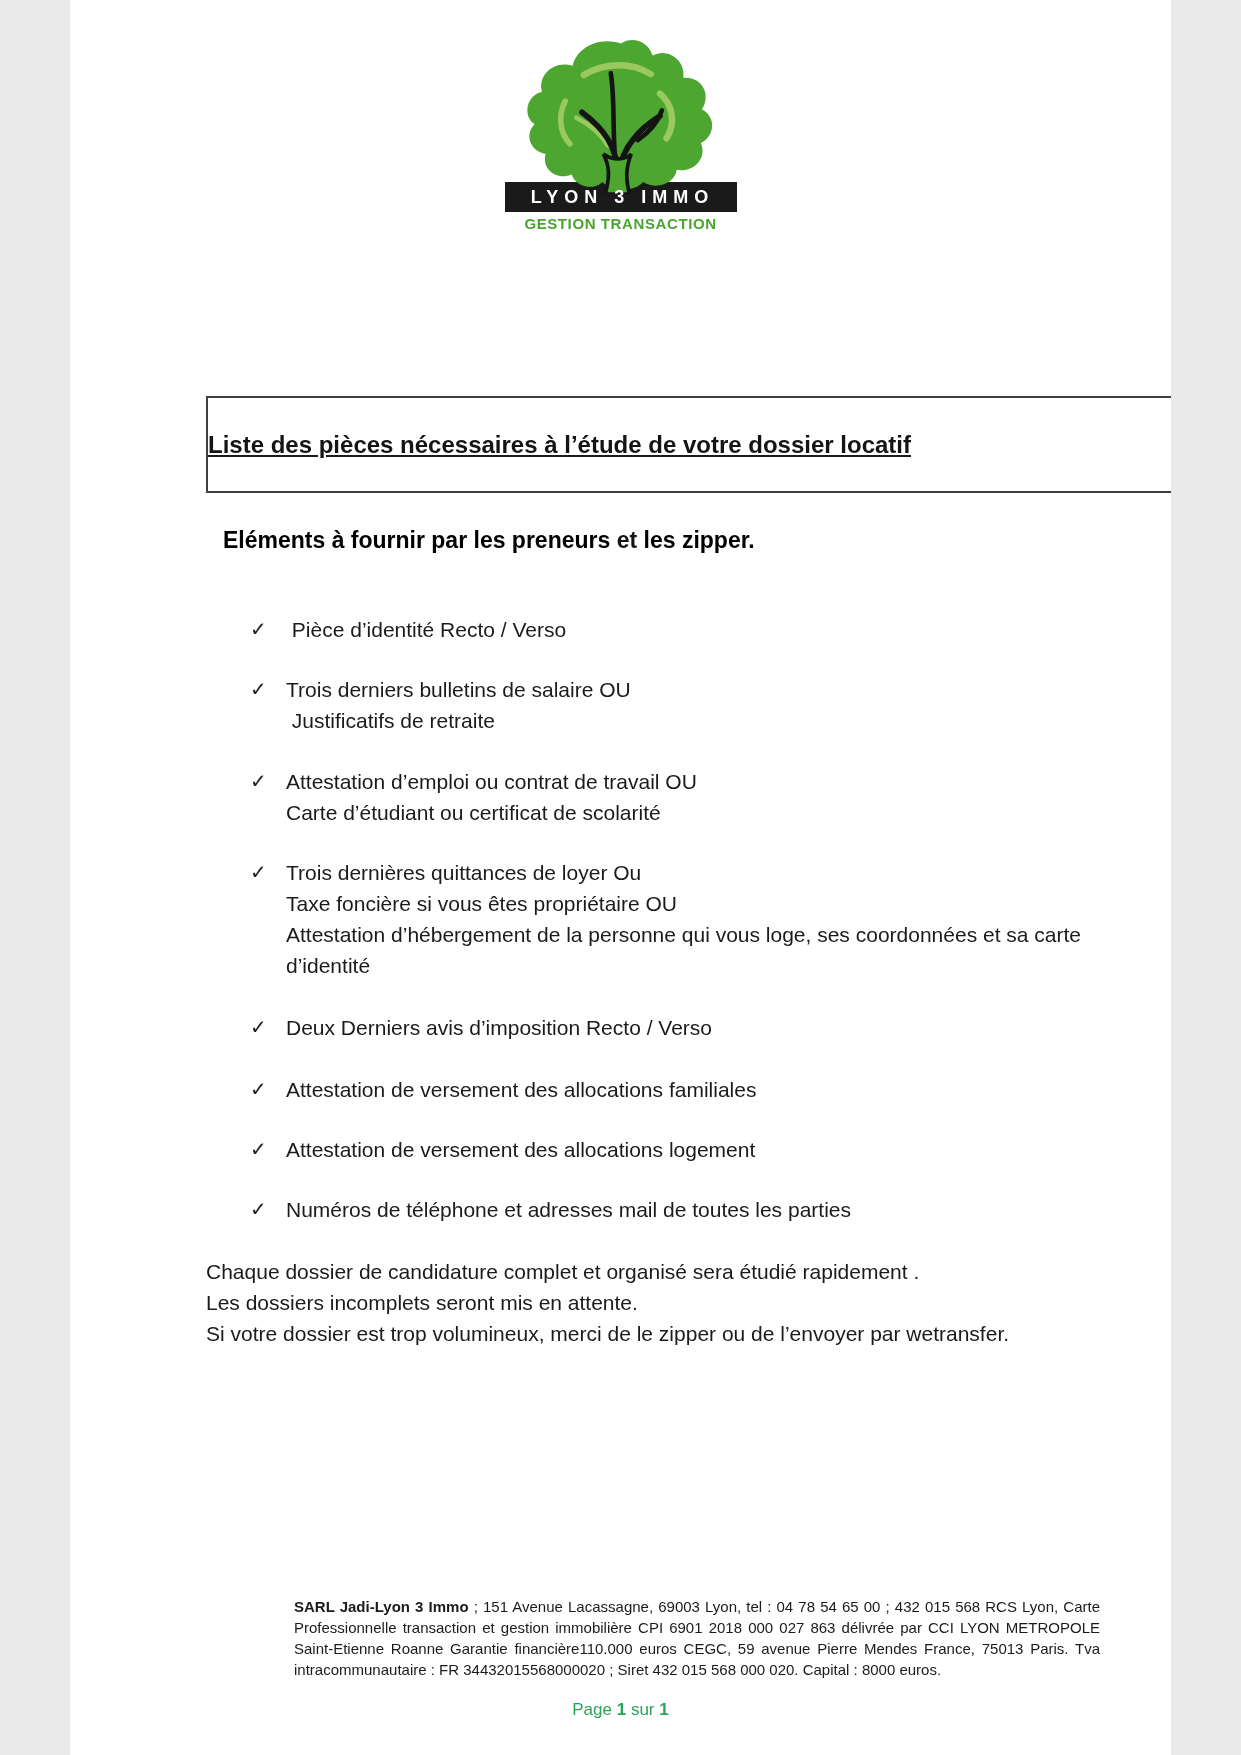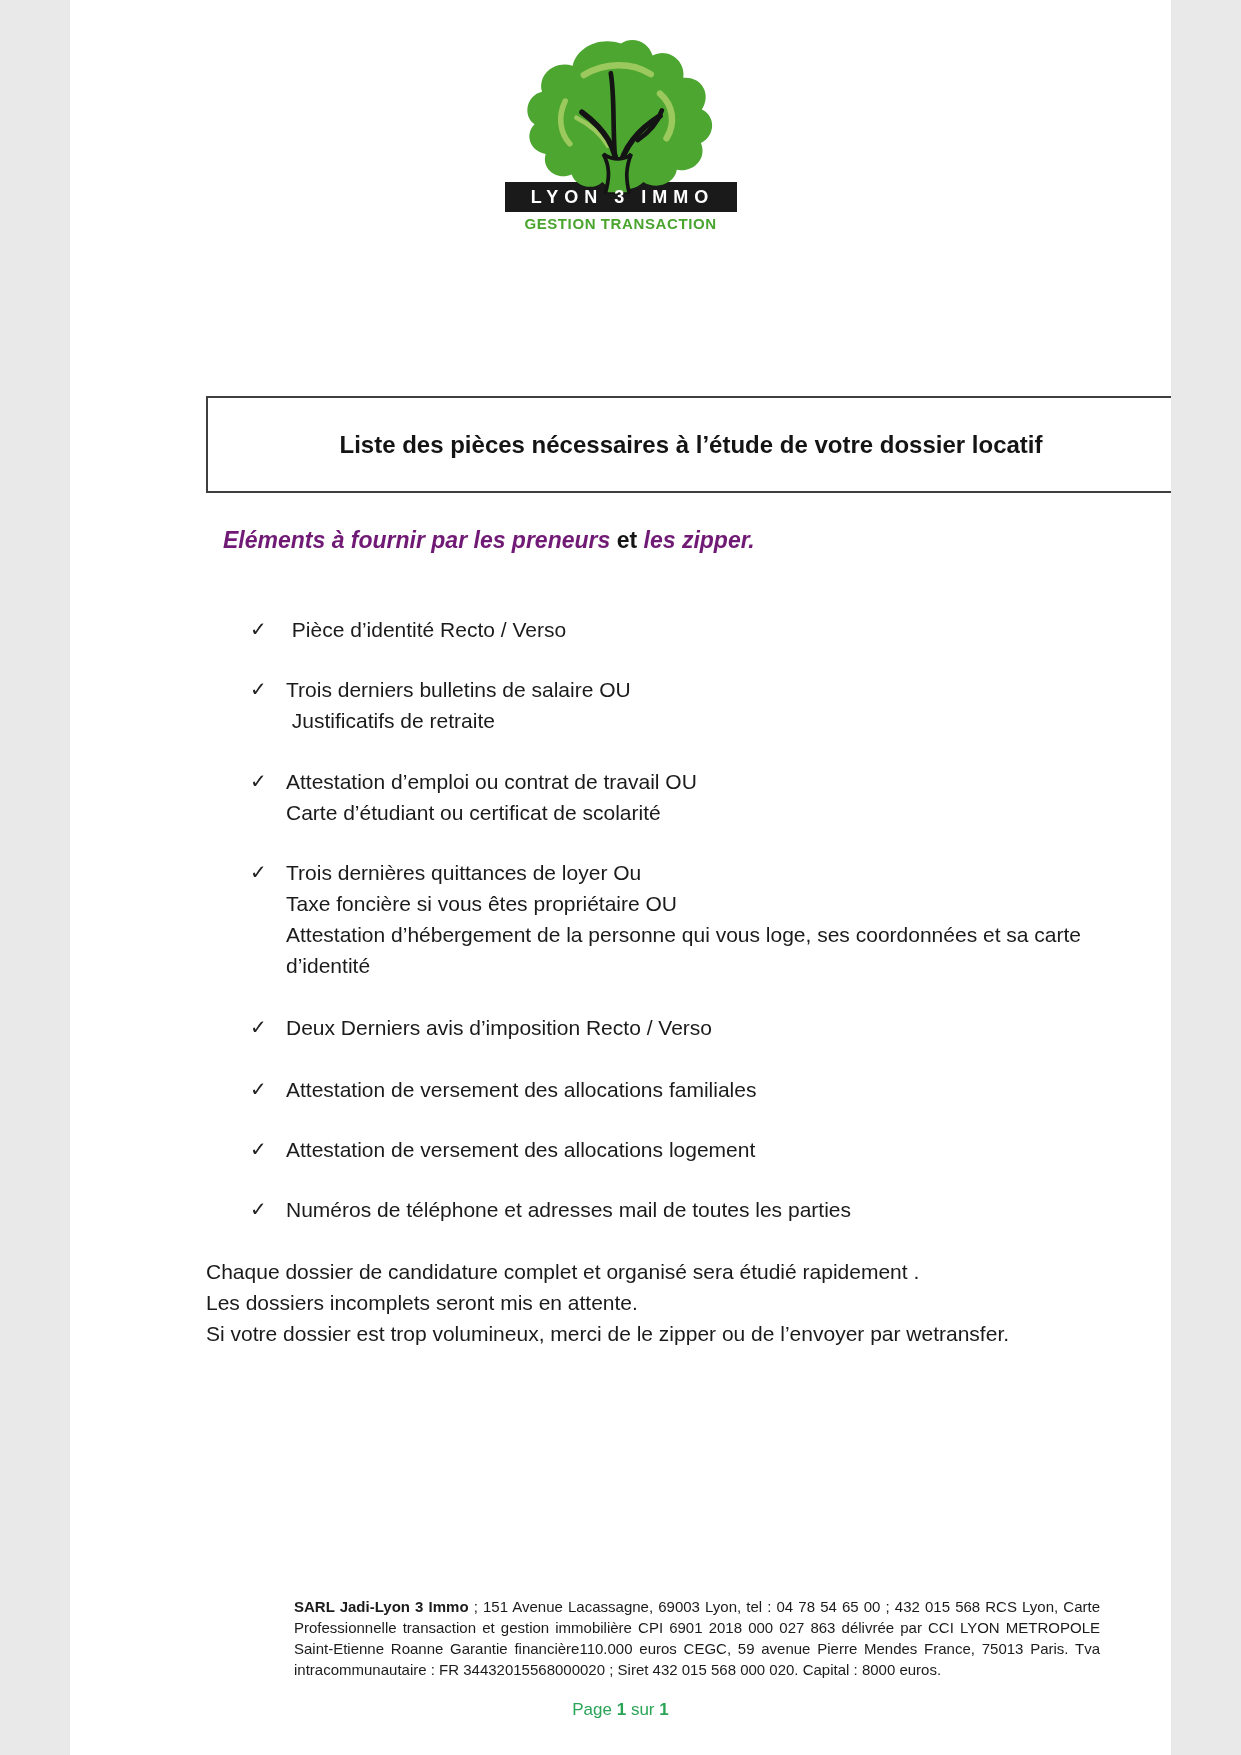--- a/index.html
+++ b/index.html
@@ -20,27 +20,27 @@
     padding:5px 0 4px 4px;text-align:center;
   }
   .logo-tagline{
     margin-top:3px;color:#4aa52f;font-weight:bold;
     font-size:15px;letter-spacing:0.6px;text-align:center;
   }
 
   
   .title-box{
     position:absolute;left:136px;top:396px;width:966px;height:93px;
-    border:2px solid #3f3f3f;display:flex;align-items:center;justify-content:center;
+    border:2px solid #3f3f3f;display:flex;align-items:center;justify-content:flex-start;text-decoration:underline;
   }
   .title-box .title{font-size:24px;font-weight:bold;color:#141414;}
 
   
   .subtitle{position:absolute;left:153px;top:527px;font-size:23px;font-weight:bold;}
-  .subtitle .green{color:#701a75;font-style:italic;}
+  .subtitle .green{color:#000000;}
   .subtitle .black{color:#141414;}
 
   
   .check-item{position:absolute;left:168px;display:flex;align-items:flex-start;}
   .check-item .check{
     width:36px;padding-left:12px;flex:0 0 auto;
     font-size:20px;line-height:31px;color:#222222;
   }
   .check-item .lines{font-size:21px;line-height:31px;}
   .check-item .line{white-space:pre;}

